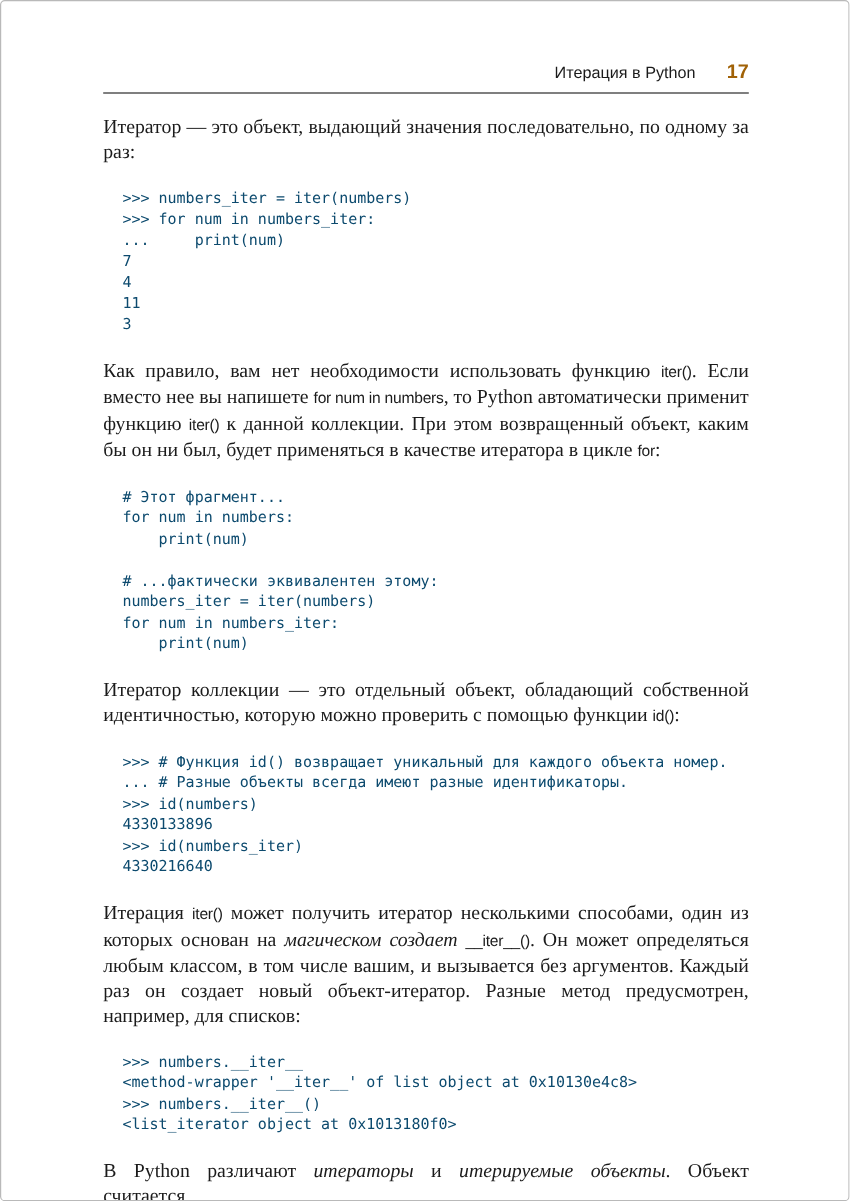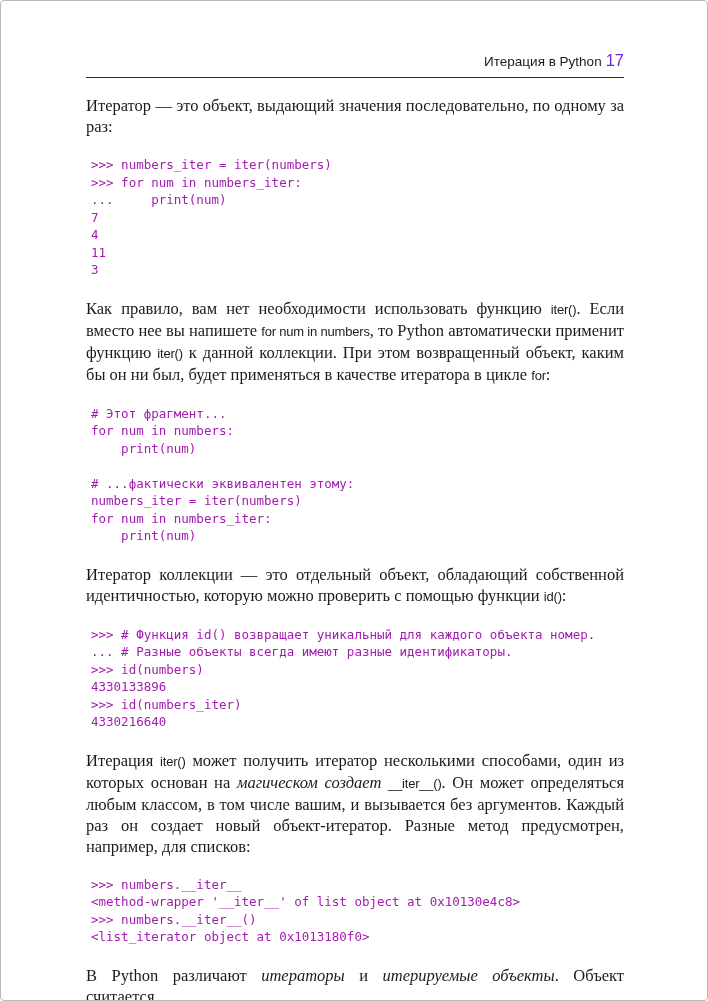--- a/index.html
+++ b/index.html
@@ -12,35 +12,35 @@
     border-radius: 4px;
     padding: 50px 83px 0 85px;
     overflow: hidden;
     color: #1b1b1b;
     font-family: "Liberation Serif", serif;
   }
   .page-header {
     display: flex;
     justify-content: flex-end;
     align-items: baseline;
-    gap: 4px;
+    gap: 26px;
     padding-bottom: 7px;
     border-bottom: 1.6px solid #2b2b2b;
     margin-bottom: 14px;
   }
   .header-title {
     font-family: "Liberation Sans", sans-serif;
     font-size: 13.5px;
     color: #1b1b1b;
   }
   .header-page-number {
     font-family: "Liberation Sans", sans-serif;
     font-size: 16.5px;
-    font-weight: normal;
-    color: #6d28d9;
+    font-weight: bold;
+    color: #a16207;
   }
   .page-body p {
     font-family: "Liberation Serif", serif;
     font-size: 16.5px;
     line-height: 21px;
     text-align: justify;
     margin: 17px 0;
     hyphens: auto;
   }
   .page-body p code {
@@ -48,23 +48,23 @@
     font-size: 13px;
     letter-spacing: -0.2px;
   }
   .page-body p em {
     font-style: italic;
   }
   .page-body pre {
     font-family: "DejaVu Sans Mono", "Liberation Mono", monospace;
     font-size: 12.5px;
     line-height: 17.5px;
-    margin: 19px 5px;
+    margin: 19px 16px;
     white-space: pre;
-    color: #a21caf;
+    color: #0c4a6e;
   }
 </style>
 </head>
 <body>
 
 <div class="page">
   <div class="page-header">
     <span class="header-title">Итерация в Python</span>
     <span class="header-page-number">17</span>
   </div>

